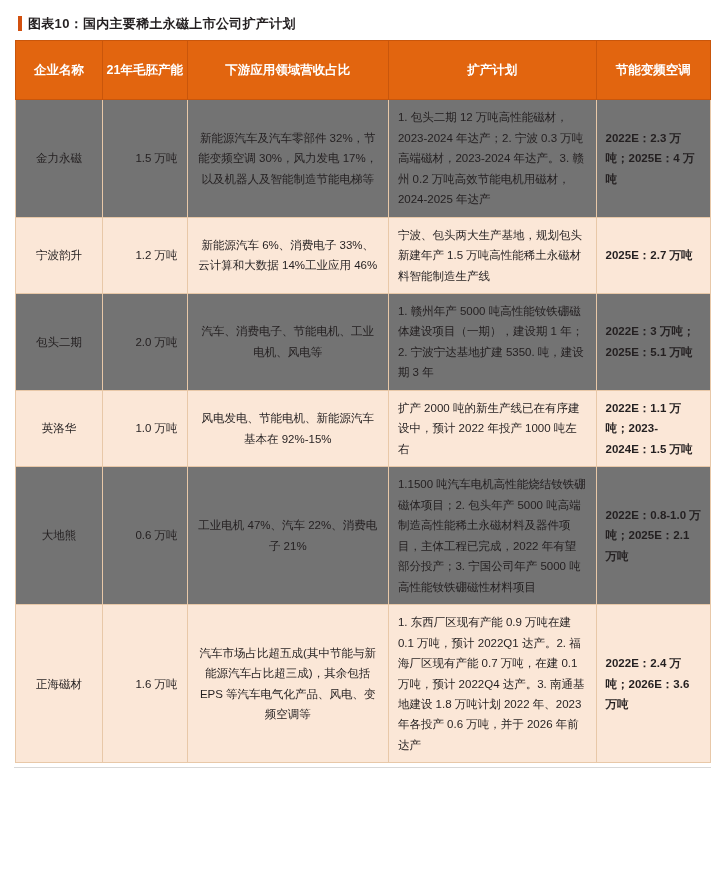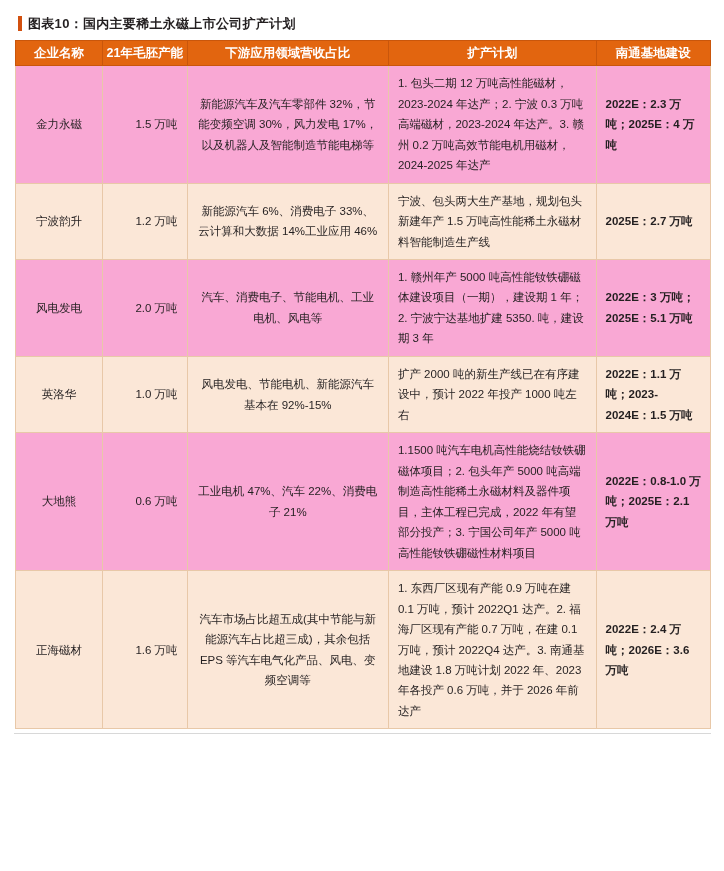--- a/index.html
+++ b/index.html
@@ -47,21 +47,21 @@
     width: 696px;
     table-layout: fixed;
     margin-left: 1px;
   }
   table.main th {
     background: #e2650f;
     color: #ffffff;
     font-size: 12.5px;
     font-weight: bold;
     border: 1px solid #c9560b;
-    padding: 4px 2px;
+    padding: 21px 2px;
     text-align: center;
     line-height: 1.3;
   }
   table.main td {
     border: 1px solid #e8c8a8;
     font-size: 11.5px;
     line-height: 1.78;
     padding: 7px 9px;
     vertical-align: middle;
     color: #231f20;
@@ -83,21 +83,21 @@
   }
   td.c-fcst {
     text-align: left;
     font-size: 11.5px;
     font-weight: bold;
   }
   tr.alt td {
     background: #fbe7d7;
   }
   tr.plain td {
-    background: #f9a8d4;
+    background: #737373;
   }
   
   col.w1 { width: 82px; }
   col.w2 { width: 80px; }
   col.w3 { width: 190px; }
   col.w4 { width: 196px; }
   col.w5 { width: 108px; }
 
   
   .source {
@@ -130,40 +130,40 @@
         <col class="w3">
         <col class="w4">
         <col class="w5">
     </colgroup>
     <thead>
       <tr>
         <th>企业名称</th>
         <th>21年毛胚产能</th>
         <th>下游应用领域营收占比</th>
         <th>扩产计划</th>
-        <th>南通基地建设</th>
+        <th>节能变频空调</th>
       </tr>
     </thead>
     <tbody>
       <tr class="plain">
         <td class="c-name">金力永磁</td>
         <td class="c-cap">1.5 万吨</td>
         <td class="c-rev">新能源汽车及汽车零部件 32%，节能变频空调 30%，风力发电 17%，以及机器人及智能制造节能电梯等</td>
         <td class="c-plan">1. 包头二期 12 万吨高性能磁材，2023-2024 年达产；2. 宁波 0.3 万吨高端磁材，2023-2024 年达产。3. 赣州 0.2 万吨高效节能电机用磁材，2024-2025 年达产</td>
         <td class="c-fcst">2022E：2.3 万吨；2025E：4 万吨</td>
       </tr>
       <tr class="alt">
         <td class="c-name">宁波韵升</td>
         <td class="c-cap">1.2 万吨</td>
         <td class="c-rev">新能源汽车 6%、消费电子 33%、云计算和大数据 14%工业应用 46%</td>
         <td class="c-plan">宁波、包头两大生产基地，规划包头新建年产 1.5 万吨高性能稀土永磁材料智能制造生产线</td>
         <td class="c-fcst">2025E：2.7 万吨</td>
       </tr>
       <tr class="plain">
-        <td class="c-name">风电发电</td>
+        <td class="c-name">包头二期</td>
         <td class="c-cap">2.0 万吨</td>
         <td class="c-rev">汽车、消费电子、节能电机、工业电机、风电等</td>
         <td class="c-plan">1. 赣州年产 5000 吨高性能钕铁硼磁体建设项目（一期），建设期 1 年；2. 宁波宁达基地扩建 5350. 吨，建设期 3 年</td>
         <td class="c-fcst">2022E：3 万吨；2025E：5.1 万吨</td>
       </tr>
       <tr class="alt">
         <td class="c-name">英洛华</td>
         <td class="c-cap">1.0 万吨</td>
         <td class="c-rev">风电发电、节能电机、新能源汽车基本在 92%-15%</td>
         <td class="c-plan">扩产 2000 吨的新生产线已在有序建设中，预计 2022 年投产 1000 吨左右</td>

